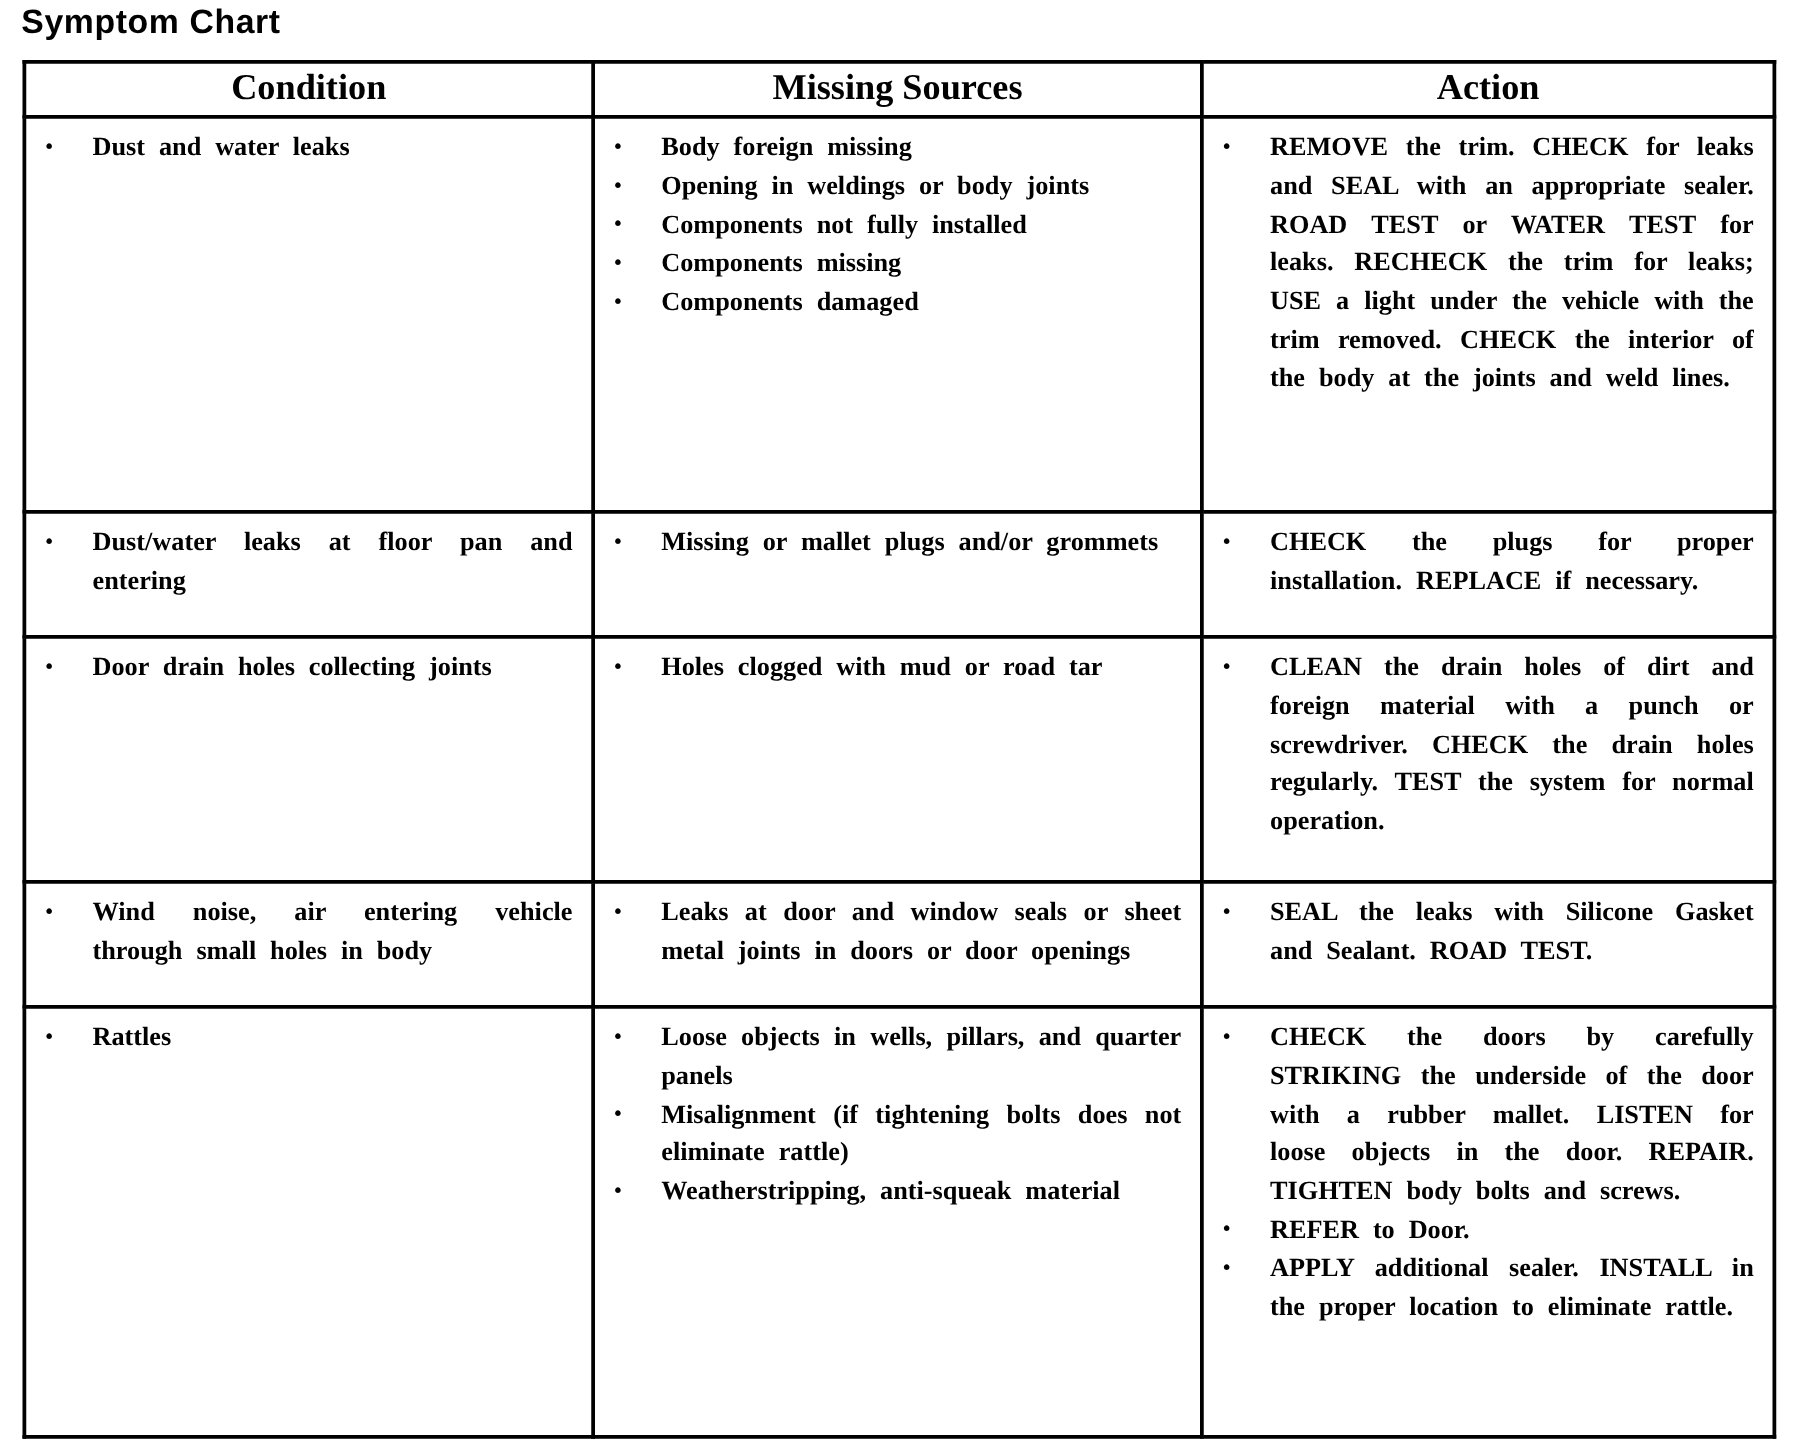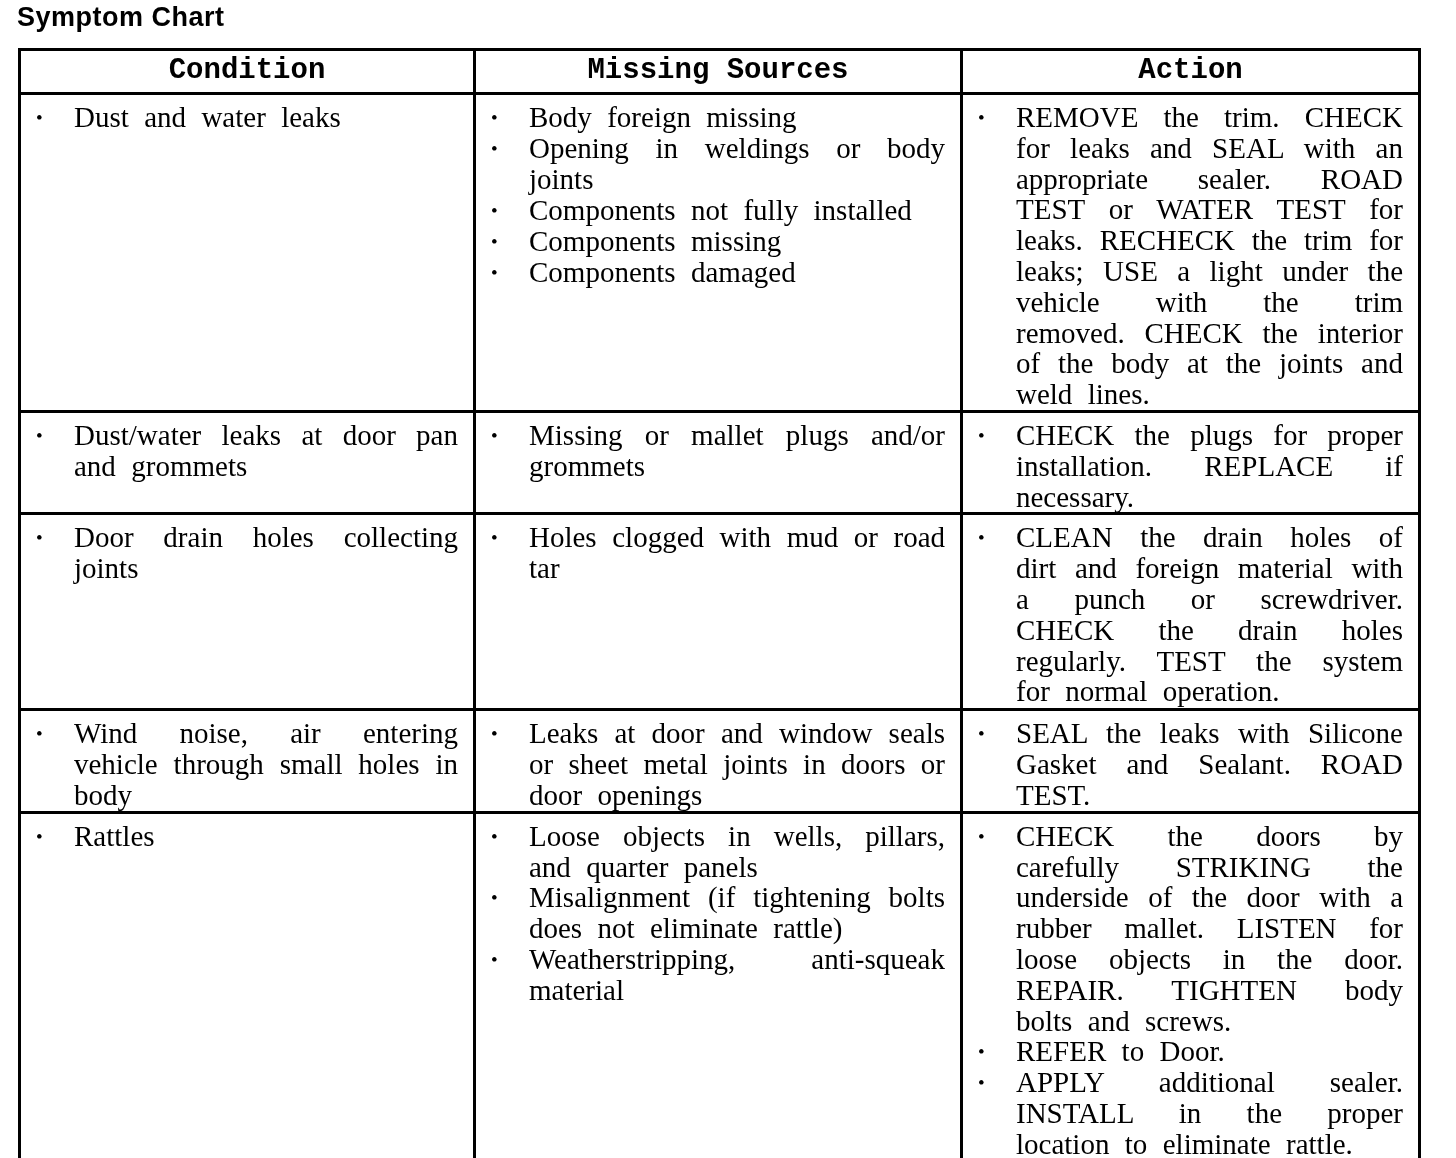--- a/index.html
+++ b/index.html
@@ -31,21 +31,21 @@
     border-collapse: collapse;
     table-layout: fixed;
   }
   .symptom-table th,
   .symptom-table td {
     border: 3px solid #000000;
     vertical-align: top;
     overflow: hidden;
   }
   .symptom-table th {
-    font-family: Liberation Mono, monospace;
+    font-family: Liberation Serif, serif;
     font-weight: bold;
     font-size: 29px;
     text-align: center;
     padding: 3px 0 5px 0;
     height: 36px;
     box-sizing: border-box;
   }
   .symptom-table td {
     padding: 7px 15px 0 0;
   }
@@ -61,24 +61,25 @@
   .bullet {
     flex: 0 0 53px;
     box-sizing: border-box;
     padding-left: 15px;
     font-size: 19px;
     line-height: 31px;
     text-align: left;
   }
   .li-text {
     flex: 1;
-    font-size: 29px;
+    font-size: 21px;
     line-height: 30.8px;
     text-align: justify;
     word-spacing: 0.28em;
+    font-weight: bold;
   }
 </style>
 </head>
 <body>
 
 <div class="page">
   <h1 class="title">Symptom Chart</h1>
 
   <table class="symptom-table">
     <colgroup>
@@ -129,21 +130,21 @@
             <span class="bullet">•</span>
             <span class="li-text">REMOVE the trim. CHECK for leaks and SEAL with an appropriate sealer. ROAD TEST or WATER TEST for leaks. RECHECK the trim for leaks; USE a light under the vehicle with the trim removed. CHECK the interior of the body at the joints and weld  lines.</span>
           </div>
         </td>
       </tr>
 
       <tr class="r2">
         <td>
           <div class="li">
             <span class="bullet">•</span>
-            <span class="li-text">Dust/water leaks at door pan and grommets</span>
+            <span class="li-text">Dust/water leaks at floor pan and entering</span>
           </div>
         </td>
         <td>
           <div class="li">
             <span class="bullet">•</span>
             <span class="li-text">Missing or mallet plugs and/or grommets</span>
           </div>
         </td>
         <td>
           <div class="li">

